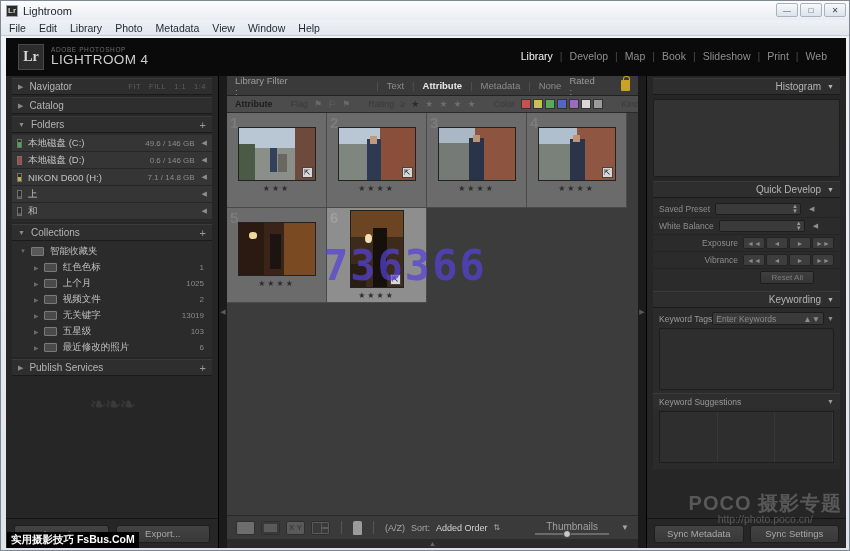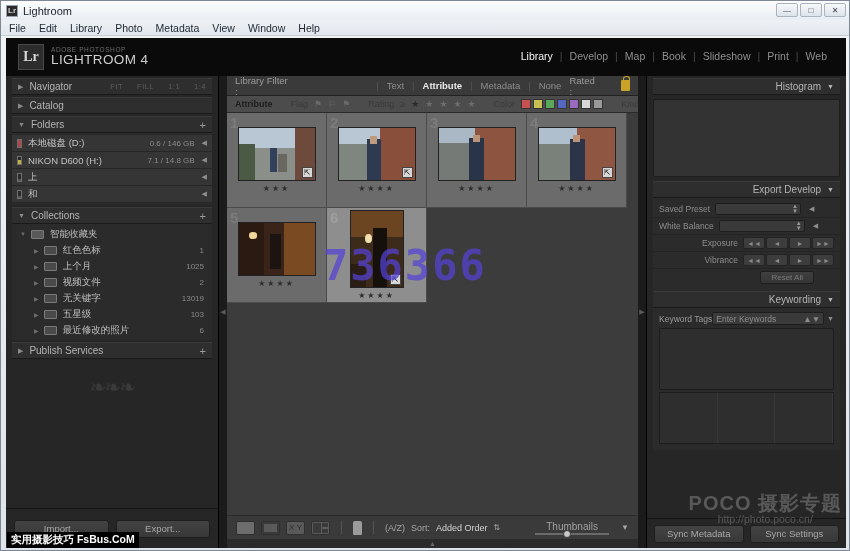--- a/index.html
+++ b/index.html
@@ -105,21 +105,21 @@
     display: flex; align-items: center;
     background: #2e2e2e;
     border-top: 1px solid #3a3a3a;
     border-bottom: 1px solid #1a1a1a;
     padding: 0 6px;
     font-size: 10px; color: #b4b4b4;
     position: relative;
   }
   .tri { font-size: 7px; color: #8a8a8a; margin-right: 6px; }
   .pheader .plus { position: absolute; right: 6px; color: #9a9a9a; font-size: 11px; }
-  .nav-modes { margin-left: auto; display: flex; gap: 14px; font-size: 7.5px; color: #5e5e5e; letter-spacing: .5px; }
+  .nav-modes { margin-left: auto; display: flex; gap: 8px; font-size: 7.5px; color: #5e5e5e; letter-spacing: .5px; }
   .pbody { background: #2b2b2b; padding: 2px 0; }
   .folder-row {
     height: 17px; display: flex; align-items: center;
     background: #353535;
     border-bottom: 1px solid #262626;
     padding: 0 5px;
     font-size: 9.5px; color: #c2c2c2;
   }
   .vol-icon {
     width: 5px; height: 9px; border: 1px solid #6f6f6f;
@@ -142,21 +142,21 @@
     width: 13px; height: 9px; border: 1px solid #7a7a7a;
     background: #4a4a4a; margin-right: 6px; border-radius: 1px;
   }
   .coll-ico.smart { background: #595959; }
   .coll-count { margin-left: auto; font-size: 8px; color: #8a8a8a; padding-right: 8px; }
   .flourish {
     text-align: center; color: #3a3a3a; font-size: 20px;
     padding: 14px 0 0 0; letter-spacing: -2px;
   }
   .left-bottom {
-    height: 40px; background: #262626;
+    height: 30px; background: #262626;
     display: flex; align-items: center; gap: 7px;
     padding: 0 8px; border-top: 1px solid #141414;
   }
   .lr-btn {
     flex: 1; height: 18px;
     background: linear-gradient(#434343, #383838);
     border: 1px solid #1e1e1e;
     border-radius: 3px;
     color: #a8a8a8; font-size: 9.5px;
     display: flex; align-items: center; justify-content: center;
@@ -451,20 +451,28 @@
             </div>
           </div>
 
           <div class="pgroup">
             <div class="pheader">
               <span class="tri">▼</span>
               <span>Folders</span>
               <span class="plus">+</span>
             </div>
             <div class="pbody">
+              <div class="folder-row">
+                <span class="vol-icon vol-g">
+                    <i></i>
+                  </span>
+                <span>本地磁盘 (C:)</span>
+                <span class="folder-size">49.6 / 146 GB</span>
+                <span class="arrow-l">◀</span>
+              </div>
               <div class="folder-row">
                 <span class="vol-icon vol-r">
                     <i></i>
                   </span>
                 <span>本地磁盘 (D:)</span>
                 <span class="folder-size">0.6 / 146 GB</span>
                 <span class="arrow-l">◀</span>
               </div>
               <div class="folder-row">
                 <span class="vol-icon vol-y">
@@ -727,21 +735,21 @@
       <div class="right-panel">
         <div class="rp-scroll">
 
           <div class="rp-header">
             <span>Histogram</span>
             <span style="font-size:7px">▼</span>
           </div>
           <div class="histogram-box"></div>
 
           <div class="rp-header">
-            <span>Export Develop</span>
+            <span>Quick Develop</span>
             <span style="font-size:7px">▼</span>
           </div>
           <div class="qd-body">
             <div class="qd-row">
               <span class="qd-label">Saved Preset</span>
               <span class="qd-select">
                   <span class="spin">▲<br>▼</span>
                 </span>
               <span class="arrow-sm">◀</span>
             </div>
@@ -782,20 +790,24 @@
           <div class="kw-body">
             <div class="kw-row">
               <span>Keyword Tags</span>
               <span class="kw-input">
                 <span>Enter Keywords</span>
                 <span class="spin">▲▼</span>
               </span>
               <span class="arrow-sm">▼</span>
             </div>
             <div class="kw-box"></div>
+            <div class="kw-sugg-head">
+              <span>Keyword Suggestions</span>
+              <span style="margin-left:auto;font-size:7px">▼</span>
+            </div>
             <div class="kw-sugg-grid">
               <div></div>
               <div></div>
               <div></div>
             </div>
           </div>
         </div>
 
         <div class="right-bottom">
           <div class="lr-btn">Sync Metadata</div>

